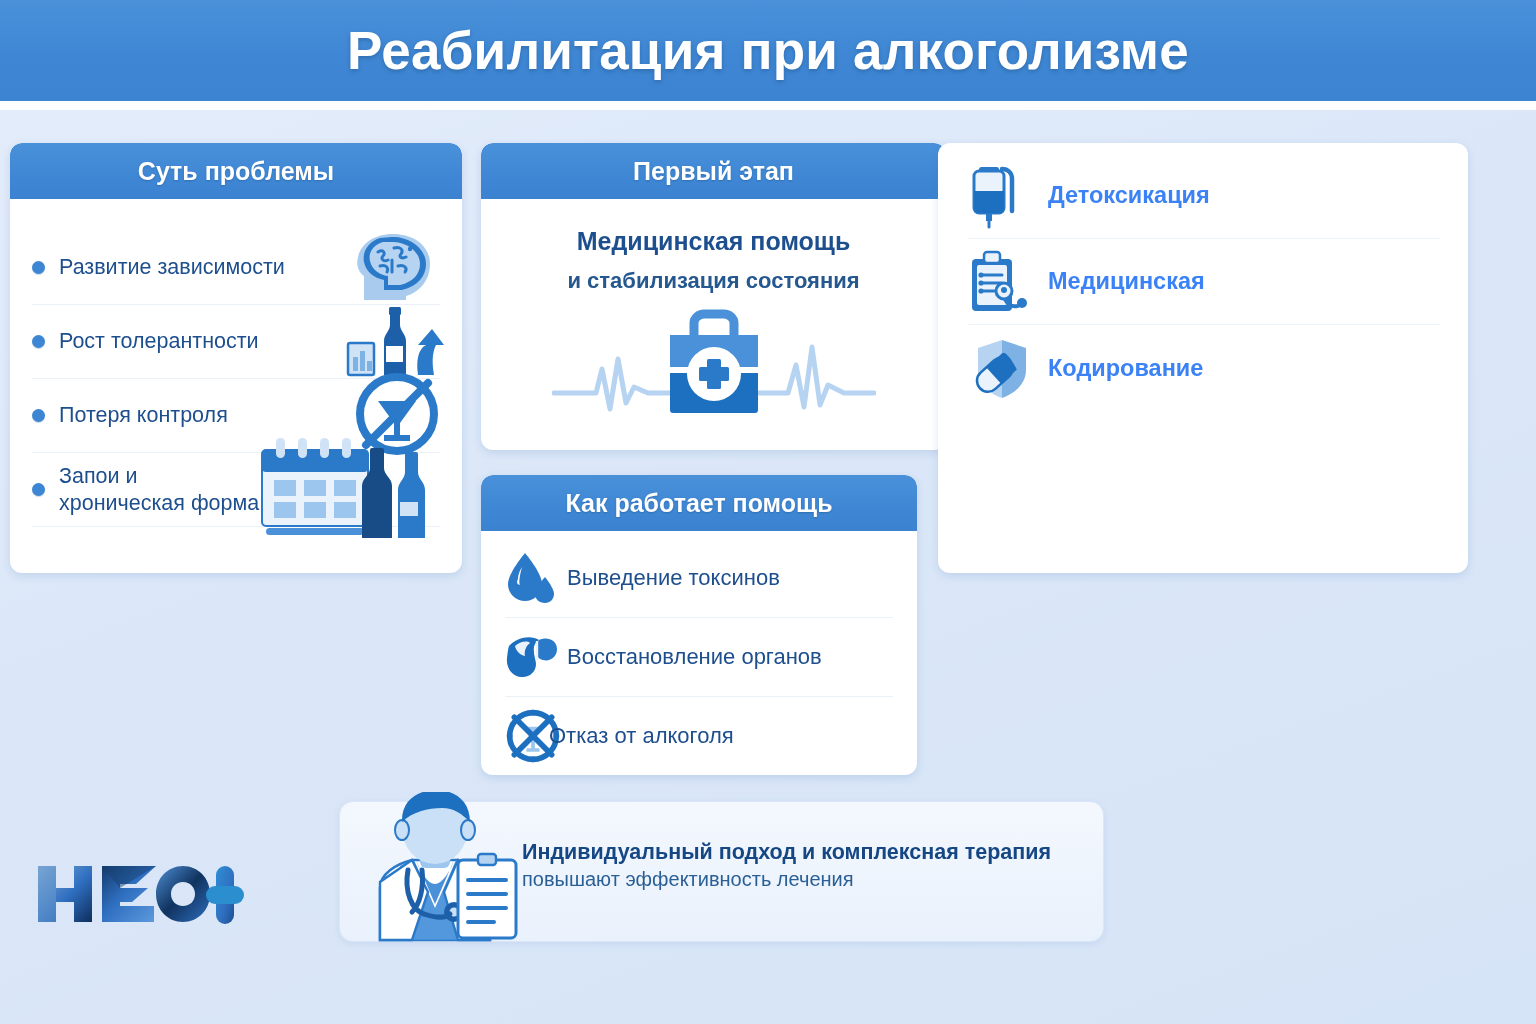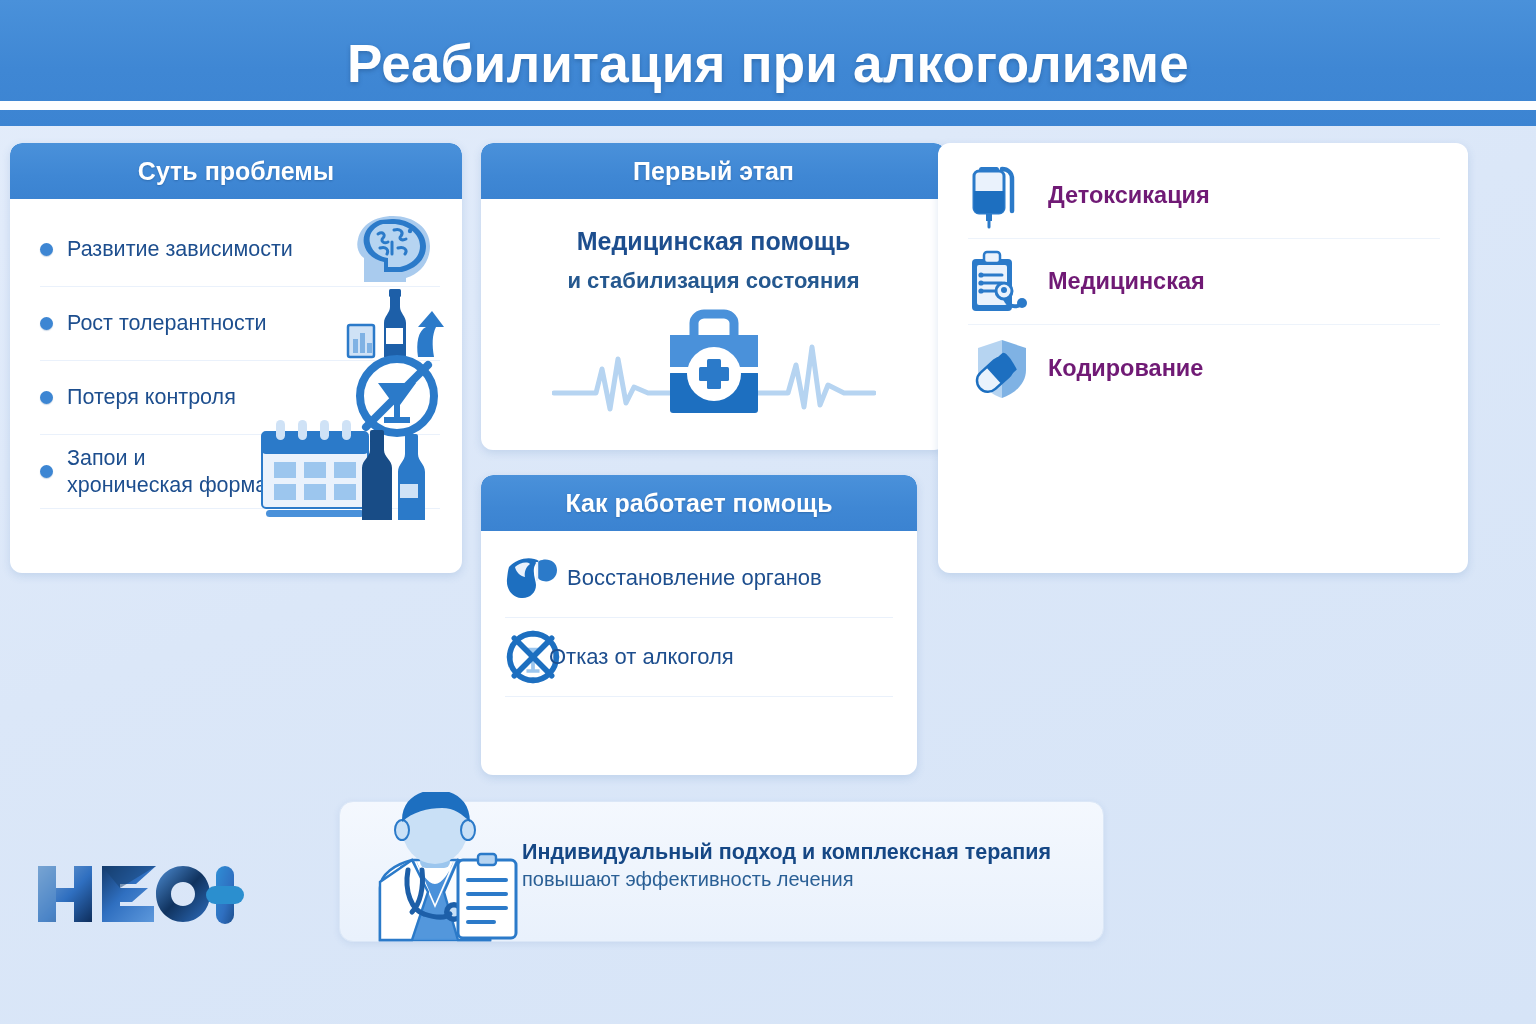--- a/index.html
+++ b/index.html
@@ -8,21 +8,21 @@
     font-family: "Liberation Sans", sans-serif;
     overflow: hidden;
   }
   body {
     background: linear-gradient(160deg, #e4edfb 0%, #dbe7f8 45%, #d6e4f7 100%);
     position: relative;
   }
 
   
   .top-banner {
-    position: absolute; left: 0; top: 0; width: 1536px; height: 126px;
+    position: absolute; left: 0; top: 0; width: 1536px; height: 101px;
     background: linear-gradient(180deg, #4a91da 0%, #3f87d4 55%, #3c84d2 100%);
     display: flex; align-items: center; justify-content: center;
   }
   .top-banner .title {
     color: #ffffff;
     font-size: 53px;
     font-weight: bold;
     letter-spacing: 0.2px;
     text-shadow: 0 2px 4px rgba(20,60,110,.35);
     white-space: nowrap;
@@ -48,21 +48,21 @@
   }
   .card-head .head-label {
     color: #ffffff; font-weight: bold; font-size: 25px;
     text-shadow: 0 1px 2px rgba(20,60,110,.32);
     white-space: nowrap;
   }
   .card-body { padding: 0; position: relative; }
 
   
   #card-problem { left: 10px; top: 143px; width: 452px; height: 430px; }
-  #card-problem .card-body { padding: 14px 22px 10px 22px; margin-left: 8px; }
+  #card-problem .card-body { padding: 32px 22px 10px 22px; }
   .bullet-row {
     position: relative;
     display: flex; align-items: center;
     min-height: 74px;
     border-bottom: 1.5px solid #eaf1fb;
   }
   .bullet-row:last-child { border-bottom: 1.5px solid #eaf1fb; }
   .bullet-dot {
     width: 13px; height: 13px; border-radius: 50%;
     background: #3d86d3; flex: 0 0 auto; margin-right: 14px;
@@ -114,21 +114,21 @@
   #card-stages { left: 938px; top: 143px; width: 530px; height: 430px; }
   #card-stages .card-body { padding: 10px 28px 8px 30px; }
   .stage-row {
     display: flex; align-items: center;
     min-height: 86px;
     border-bottom: 1.5px solid #edf3fb;
   }
   .stage-row:last-child { border-bottom: none; }
   .stage-row .st-icon { flex: 0 0 auto; width: 70px; display: flex; align-items: center; }
   .stage-row .st-label {
-    color: #701a75; font-size: 23.5px; font-weight: bold; white-space: nowrap;
+    color: #3b82f6; font-size: 23.5px; font-weight: bold; white-space: nowrap;
     margin-left: 10px;
   }
 
   
   #bottom-banner {
     position: absolute; left: 339px; top: 801px; width: 765px; height: 141px;
     background: linear-gradient(180deg, #f4f8fe 0%, #e9f1fc 100%);
     border: 1.5px solid #dbe7f7;
     border-radius: 14px;
     box-shadow: 0 2px 7px rgba(60,110,175,.11);
@@ -282,20 +282,30 @@
     </div>
   </div>
 </div>
 
 <div class="card" id="card-how-works">
   <div class="card-head">
     <span class="head-label">Как работает помощь</span>
   </div>
   <div class="card-body">
 
+    <div class="icon-row">
+      <span class="ir-icon">
+        <svg width="52" height="54" viewBox="0 0 52 54">
+          <path d="M20 2 C20 2 3 22 3 33 C3 43 11 50 20 50 C29 50 37 43 37 33 C37 22 20 2 20 2 Z" fill="#2b7ac9"></path>
+          <path d="M13 28 C13 22 17 16 17 16 C17 16 13 30 15 34 C10 33 13 28 13 28 Z" fill="#ffffff"></path>
+          <path d="M40 26 C40 26 30 37 30 43 C30 48 34 52 40 52 C45 52 49 48 49 43 C49 37 40 26 40 26 Z" fill="#2b7ac9"></path>
+        </svg>
+      </span>
+      <span class="ir-label">Выведение токсинов</span>
+    </div>
 
     <div class="icon-row">
       <span class="ir-icon">
         <svg width="54" height="46" viewBox="0 0 54 46">
           <path d="M4 12 C12 3 26 1 34 6 C34 6 30 8 29 13 C28 20 31 26 31 30 C31 38 24 44 16 43 C7 42 1 34 2 24 C2.6 19 3 15 4 12 Z" fill="#1d6fc0"></path>
           <path d="M10 12 C14 8 22 6 25 9 C21 12 19 17 20 22 C15 21 11 17 10 12 Z" fill="#eaf2fc"></path>
           <path d="M34 6 C42 2 52 6 52 15 C52 23 45 28 38 26 C33 25 31 21 31 16 C31 11 32 8 34 6 Z" fill="#2b7ac9"></path>
           <path d="M32 7 L32 26" stroke="#eaf2fc" stroke-width="2.4"></path>
         </svg>
       </span>

